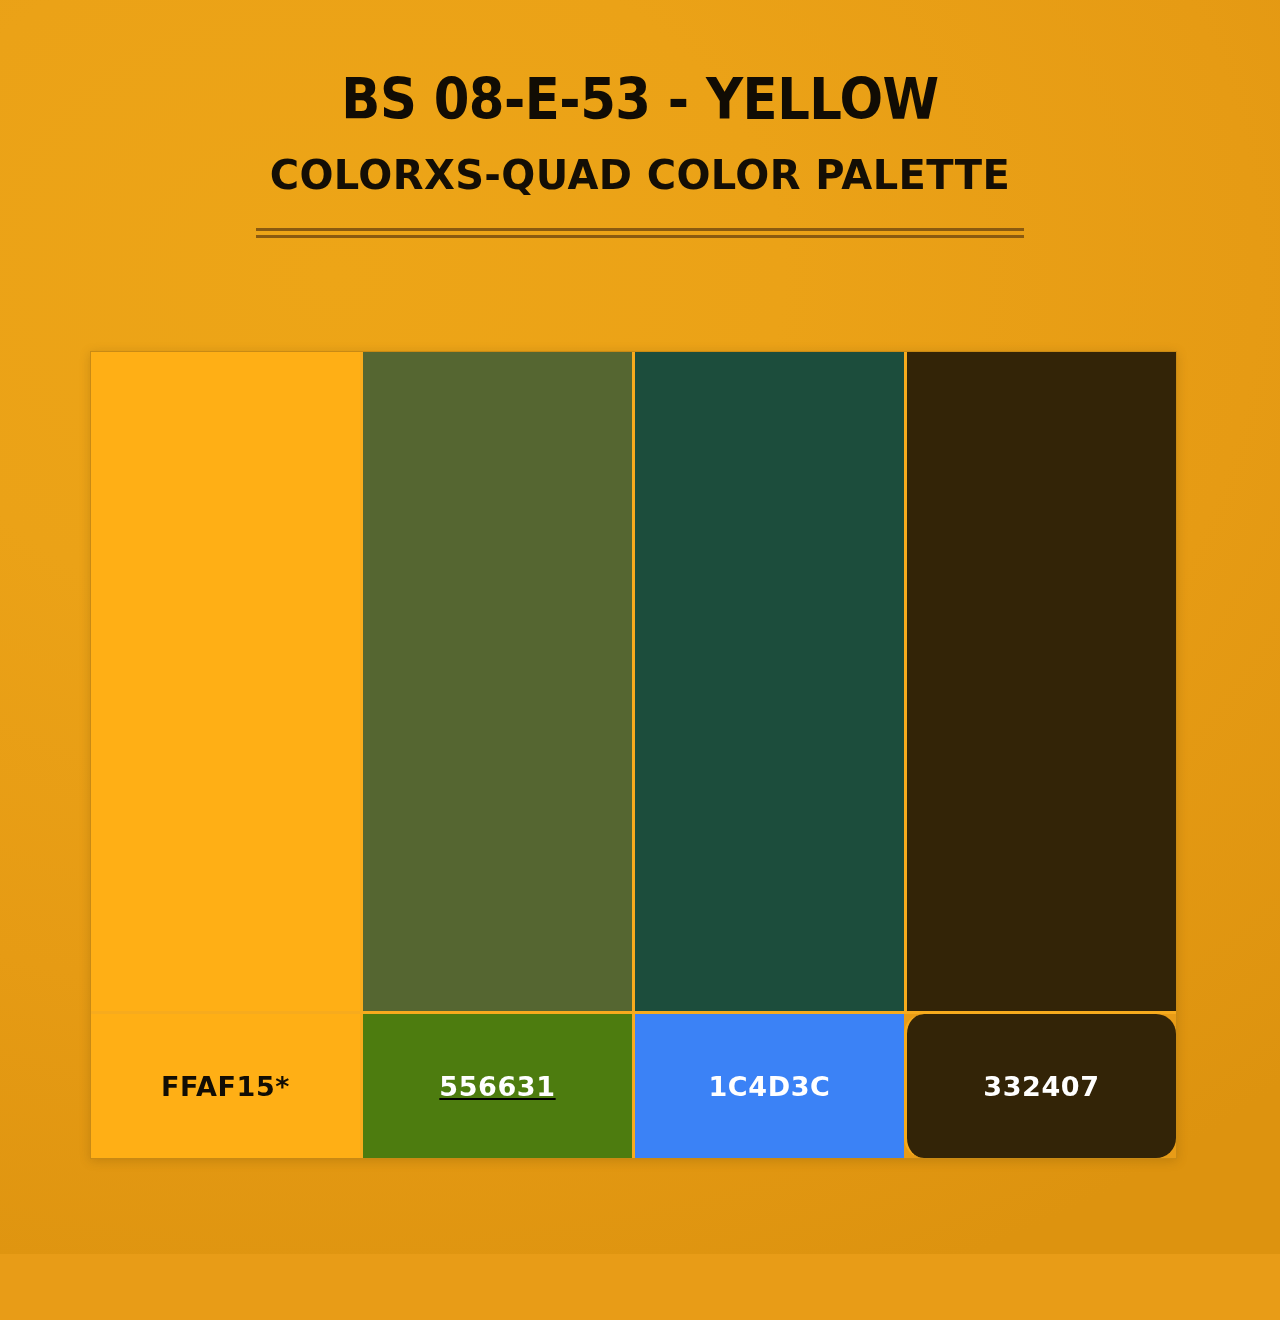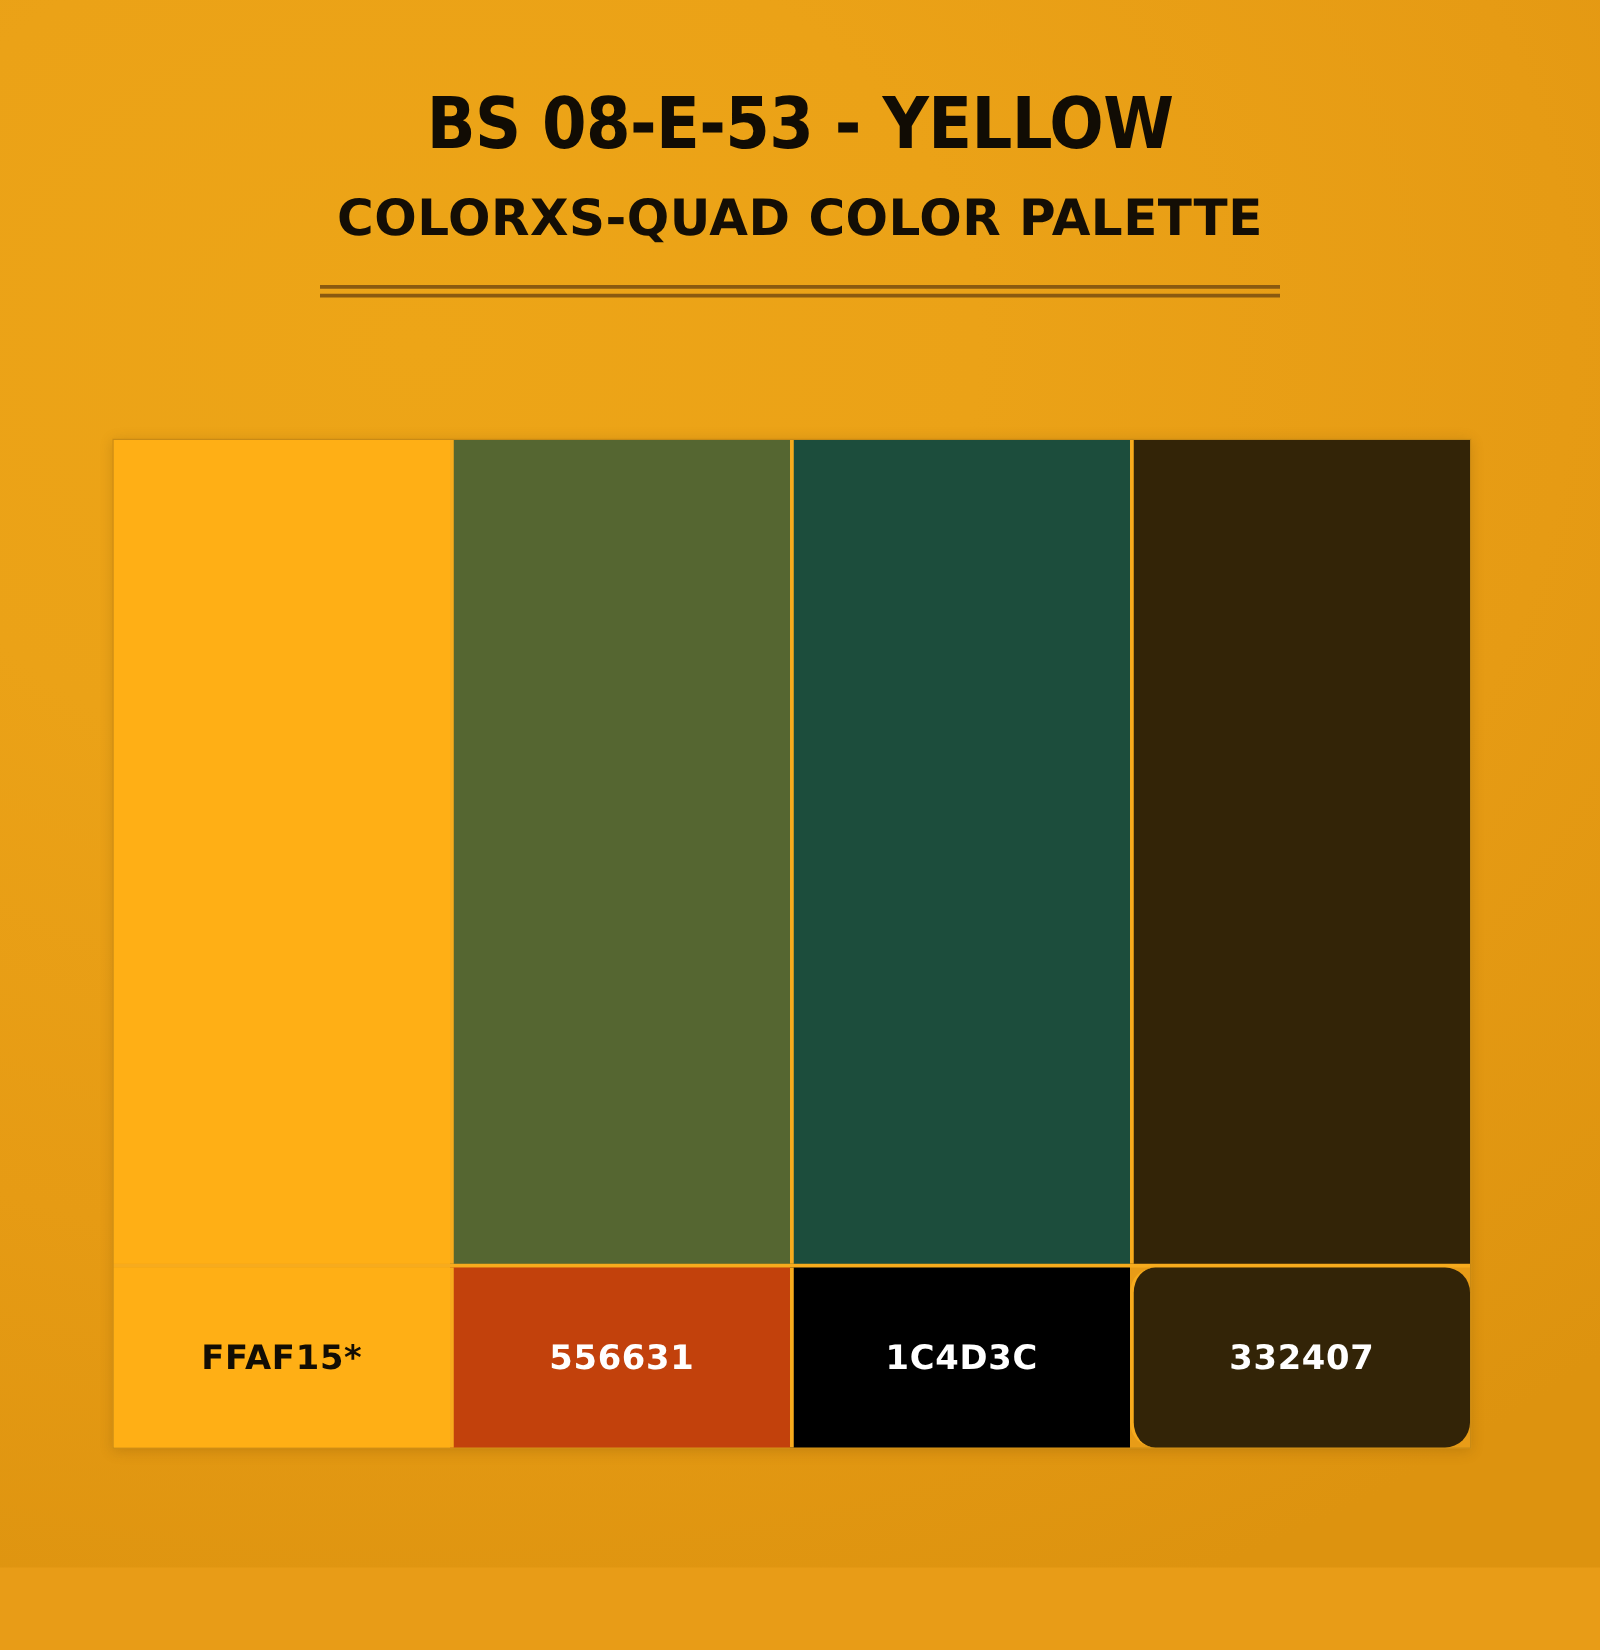--- a/index.html
+++ b/index.html
@@ -163,24 +163,24 @@
       <div class="swatch-col" style="background: rgb(255, 175, 21);"></div>
       <div class="swatch-col" style="background: rgb(85, 102, 49); border-left-color: rgb(247, 171, 29);"></div>
       <div class="swatch-col" style="background: rgb(28, 77, 60); border-left-color: rgb(247, 171, 29);"></div>
       <div class="swatch-col" style="background: rgb(51, 36, 7); border-left-color: rgb(247, 171, 29);"></div>
     </div>
 
     <div class="label-row" style="border-top-color: rgb(247, 171, 29);">
       <div class="label-col" style="background: rgb(255, 175, 21);">
         <span class="label-text" style="color: rgb(18, 13, 4);">FFAF15*</span>
       </div>
-      <div class="label-col" style="background: #c2410c; border-left-color: rgb(247, 171, 29);">
+      <div class="label-col" style="background: #4d7c0f; border-left-color: rgb(247, 171, 29); text-decoration: underline;">
         <span class="label-text" style="color: rgb(255, 255, 255);">556631</span>
       </div>
-      <div class="label-col" style="background: #000000; border-left-color: rgb(247, 171, 29);">
+      <div class="label-col" style="background: #3b82f6; border-left-color: rgb(247, 171, 29);">
         <span class="label-text" style="color: rgb(255, 255, 255);">1C4D3C</span>
       </div>
       <div class="label-col" style="background: rgb(51, 36, 7); border-left-color: rgb(247, 171, 29); border-radius: 20px;">
         <span class="label-text" style="color: rgb(255, 255, 255);">332407</span>
       </div>
     </div>
 
   </div>
 
 

